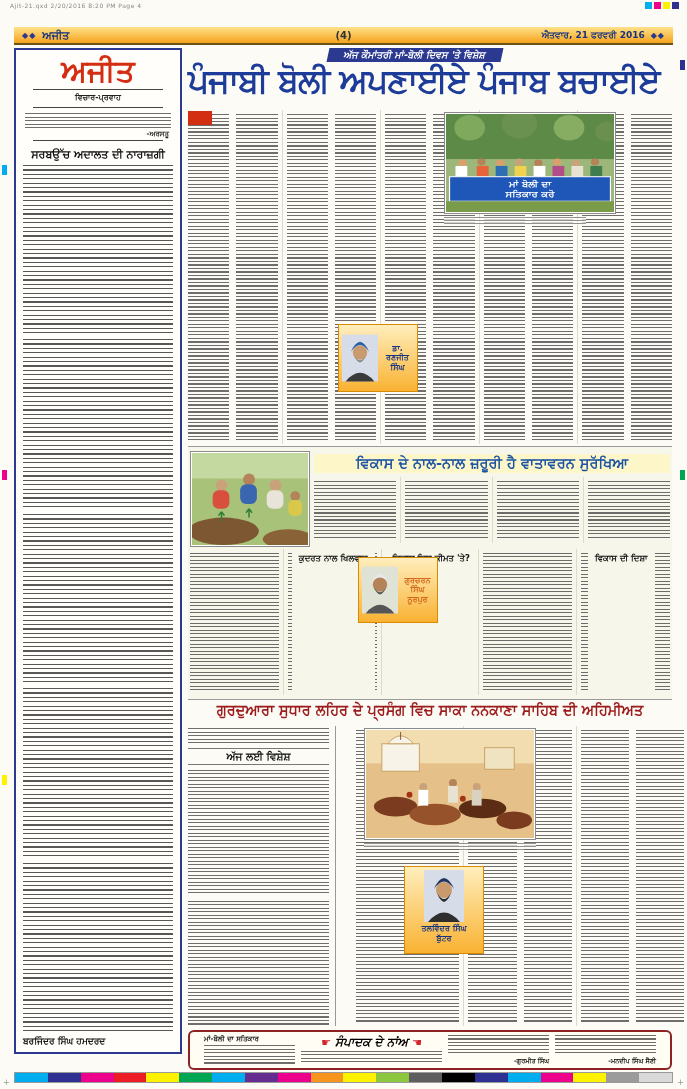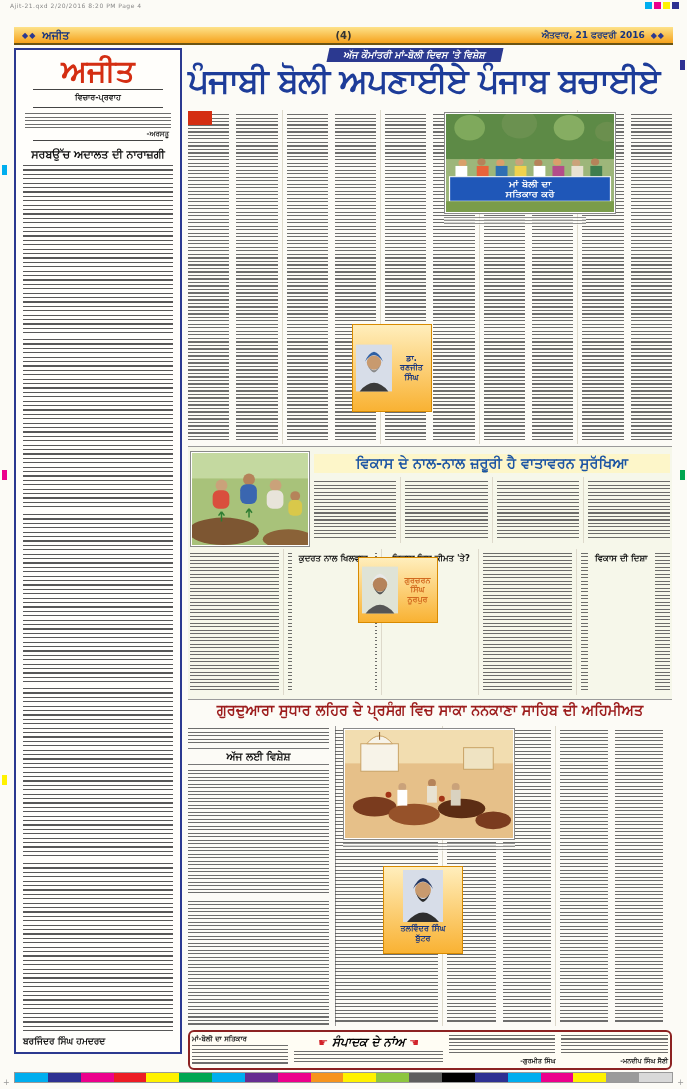--- a/index.html
+++ b/index.html
@@ -75,24 +75,24 @@
   .env-body { position:absolute; left:2px; top:102px; width:480px; height:146px; }
   .subhead { font-weight:bold; font-size:8.5px; text-align:center; color:#111; flex:none; }
 
   .nank { position:absolute; top:652px; left:0; width:484px; height:328px; }
   .nank-headline { position:absolute; top:1px; left:0; width:484px; text-align:center; font-size:15px;
                    font-weight:bold; color:#9c1c1c; white-space:nowrap; transform:scaleX(.96); transform-origin:center; }
   .special-col { position:absolute; left:0; top:26px; width:148px; height:300px; border-right:1px solid #999;
                  padding:2px 6px 0 0; display:flex; flex-direction:column; gap:5px; }
   .special-title { text-align:center; font-weight:bold; font-size:10.5px; color:#111; flex:none;
                    border-top:1px solid #777; border-bottom:1px solid #777; padding:1px 0; }
-  .nank-body { position:absolute; left:147px; top:26px; width:328px; height:300px; }
+  .nank-body { position:absolute; left:168px; top:26px; width:328px; height:300px; }
 
   .letters { position:absolute; top:982px; left:0; width:484px; height:40px; border:2px solid #8c2222;
-             border-radius:6px; background:#fffdf4; display:flex; gap:6px; padding:3px 2px; }
+             border-radius:6px; background:#fffdf4; display:flex; gap:6px; padding:3px 14px; }
   .lcol { flex:1; display:flex; flex-direction:column; gap:2px; }
   .letter-title { font-weight:bold; font-size:7px; color:#111; flex:none; }
   .letters-header { display:flex; align-items:center; justify-content:center; gap:4px; flex:none; }
   .letters-header .hand { color:#d2232a; font-size:11px; line-height:1; }
   .letters-header .hand.flip { transform:scaleX(-1); display:inline-block; }
   .letters-title { color:#000000; font-weight:bold; font-size:12px; font-style:italic; white-space:nowrap; }
   .sig { font-weight:bold; font-size:6.5px; text-align:right; color:#111; flex:none; }
 
   .calib { position:absolute; left:14px; top:1072px; width:659px; height:11px; display:flex; border:1px solid #999; }
   .cswatch { flex:1; }
@@ -203,21 +203,21 @@
           <rect x="106" y="53" width="10" height="11" fill="#e8e2d2"></rect>
             <rect x="122" y="53" width="10" height="11" fill="#3f7d4e"></rect>
           <rect x="3" y="64" width="136" height="25" fill="#1f57b8" stroke="#ffffff" stroke-width="1"></rect>
           <text x="71" y="75" text-anchor="middle" fill="#ffffff" font-size="8.5" font-weight="bold">ਮਾਂ ਬੋਲੀ ਦਾ</text>
           <text x="71" y="85" text-anchor="middle" fill="#ffffff" font-size="8.5" font-weight="bold">ਸਤਿਕਾਰ ਕਰੋ</text>
           <rect y="89" width="142" height="11" fill="#7a9c4a"></rect>
         </svg>
       </div>
       <div class="cap" style="position:absolute; left:256px; top:107px; width:142px; height:8px; background-color:#fcfbf6;"></div>
 
-      <div class="authorbox" style="left:164px; top:214px; width:80px; height:88px;">
+      <div class="authorbox" style="left:150px; top:214px; width:80px; height:68px;">
         <div class="portrait">
           <svg viewBox="0 0 40 52">
             <rect width="40" height="52" fill="#d7dde8"></rect>
             <path d="M4 52 Q20 33 36 52 Z" fill="#3a3a3a"></path>
             <circle cx="20" cy="20" r="8" fill="#c89a6e"></circle>
             <path d="M13 23 Q20 34 27 23 Q24 30 20 31 Q16 30 13 23" fill="#8a8a8a"></path>
             <path d="M10 19 Q20 4 30 19 Q26 9 20 8 Q14 9 10 19" fill="#2e5fa3"></path>
           </svg>
         </div>
         <div class="name">ਡਾ. ਰਣਜੀਤ ਸਿੰਘ</div>

